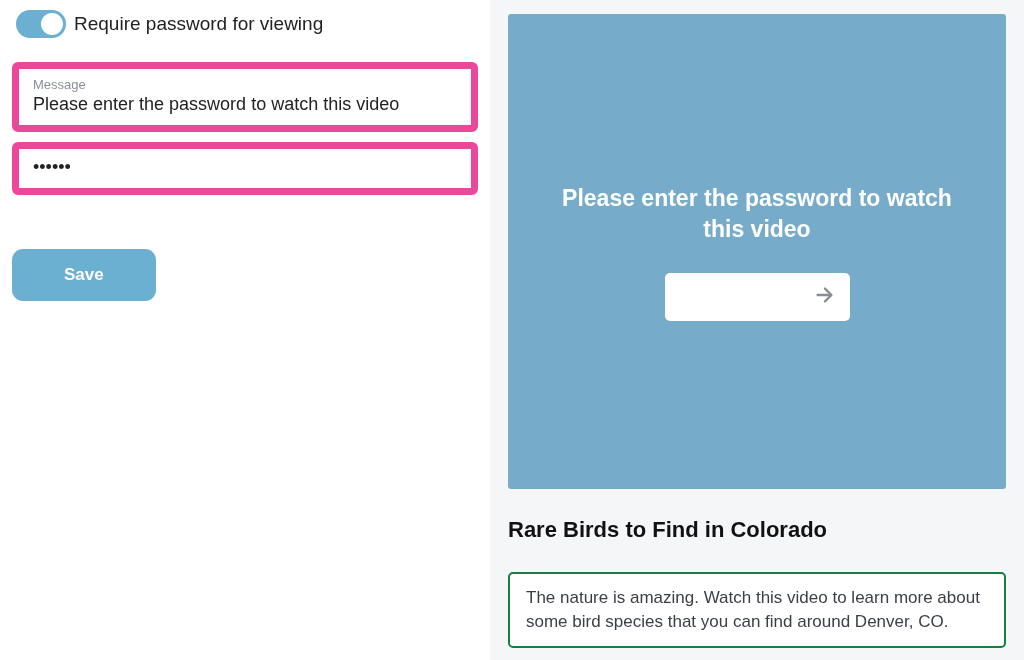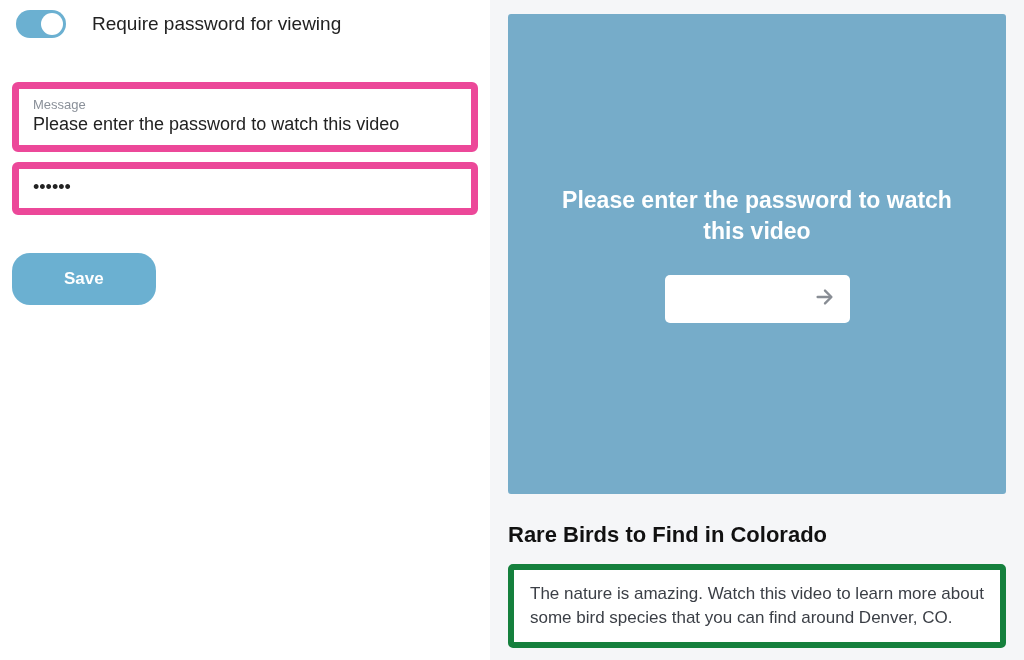--- a/index.html
+++ b/index.html
@@ -22,22 +22,22 @@
     .right-panel {
       flex: 1;
       background: #f5f6f8;
       padding: 14px 18px 12px 18px;
       display: flex;
       flex-direction: column;
     }
     .toggle-row {
       display: flex;
       align-items: center;
-      gap: 26px;
-      margin-bottom: 44px;
+      gap: 8px;
+      margin-bottom: 24px;
       padding-left: 4px;
     }
     .toggle {
       width: 50px;
       height: 28px;
       background: #6bb0d1;
       border-radius: 14px;
       position: relative;
       cursor: pointer;
     }
@@ -68,27 +68,27 @@
     }
     .input-group .field-value {
       font-size: 18px;
       color: #222;
       border: none;
       outline: none;
       width: 100%;
       background: transparent;
     }
     .save-button {
-      margin-top: 28px;
+      margin-top: 44px;
       background: #6bb0d1;
       color: #fff;
       font-weight: 700;
       font-size: 17px;
       border: none;
-      border-radius: 18px;
+      border-radius: 11px;
       padding: 16px 52px;
       cursor: pointer;
     }
     .preview-card {
       background: #76acc9;
       width: 100%;
       flex:1;
       border-radius: 3px;
       display: flex;
       flex-direction: column;
@@ -115,25 +115,25 @@
       padding: 0 14px;
     }
     .arrow-icon {
       color: #888d94;
     }
     .video-title {
       font-size: 22px;
       font-weight: 700;
       color: #111;
       margin-top: 28px;
-      margin-bottom: 16px;
+      margin-bottom: 29px;
     }
     .video-desc-box {
       background: #fff;
-      border: 6px solid #15803d;
+      border: 2px solid #15803d;
       border-radius: 5px;
       padding: 12px 16px;
       font-size: 17px;
       color: #3b3f46;
       line-height: 1.4;
     }
   </style>
 </head>
 <body>
 

